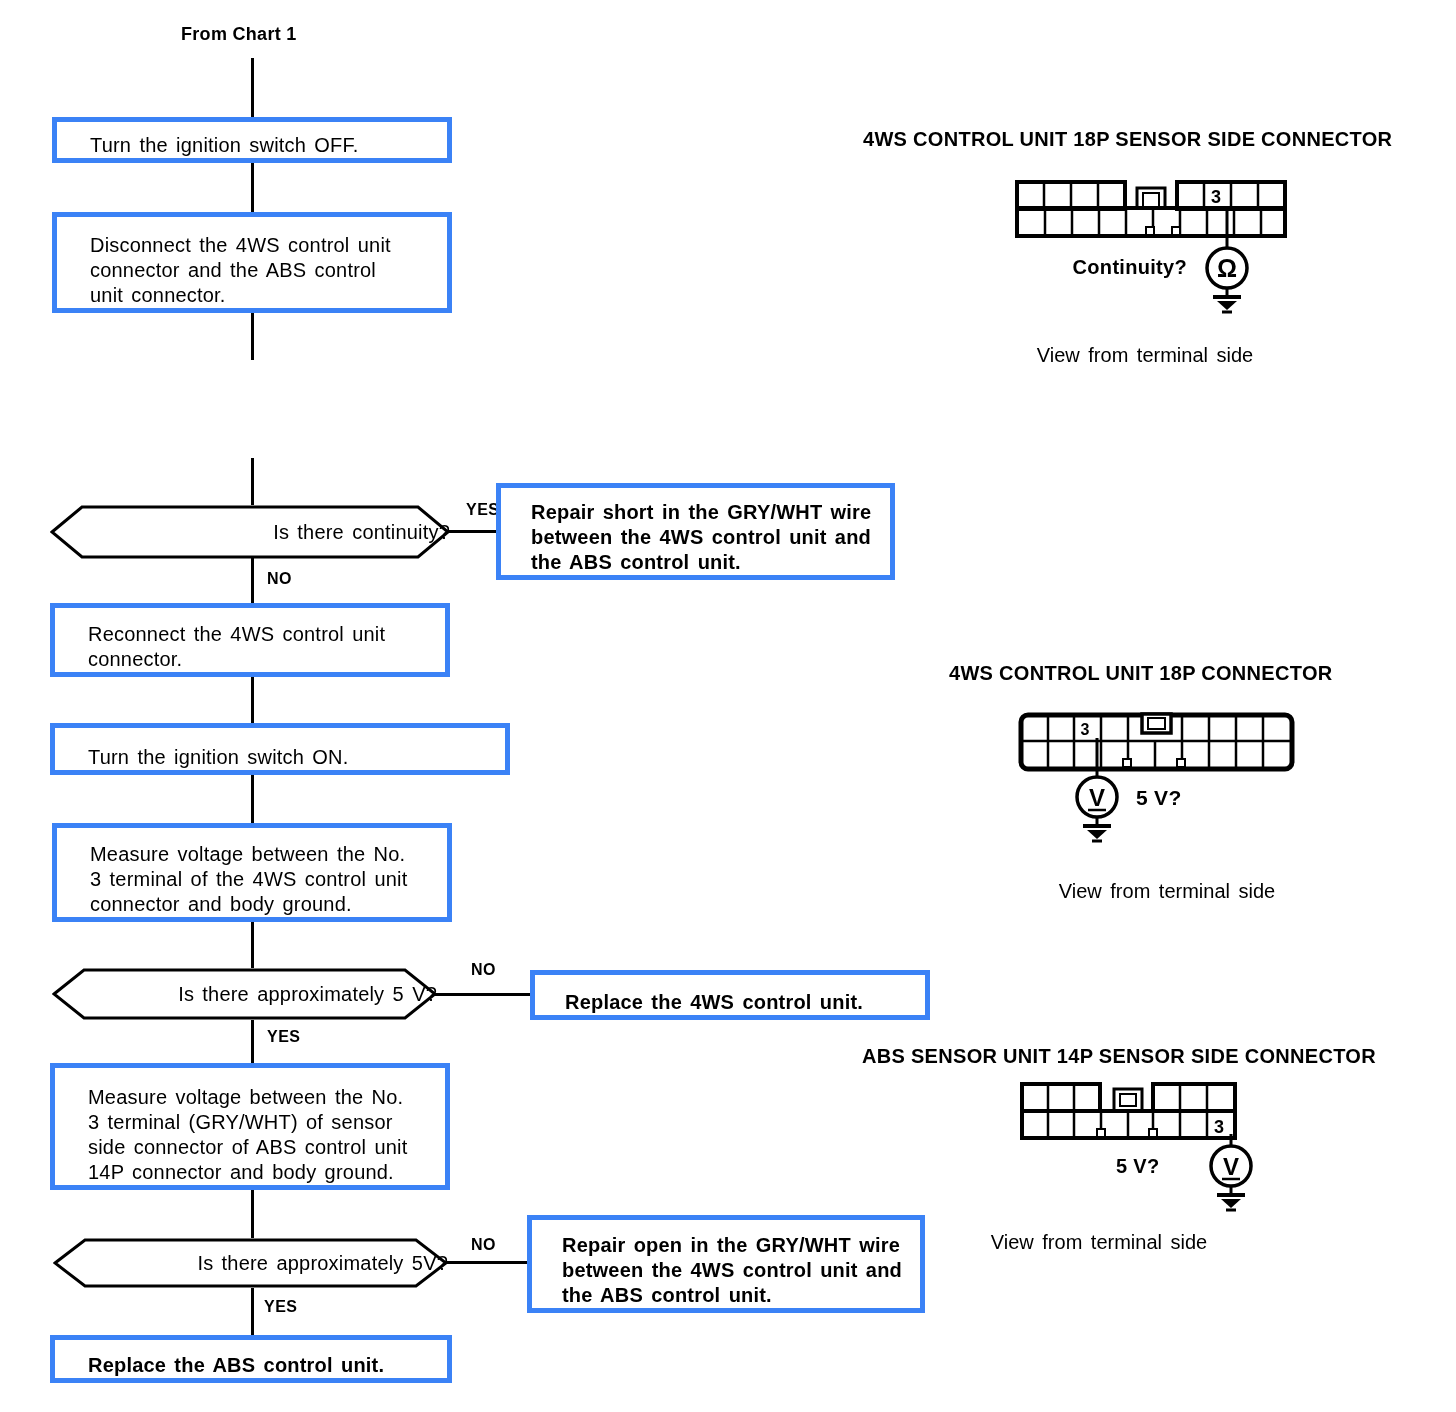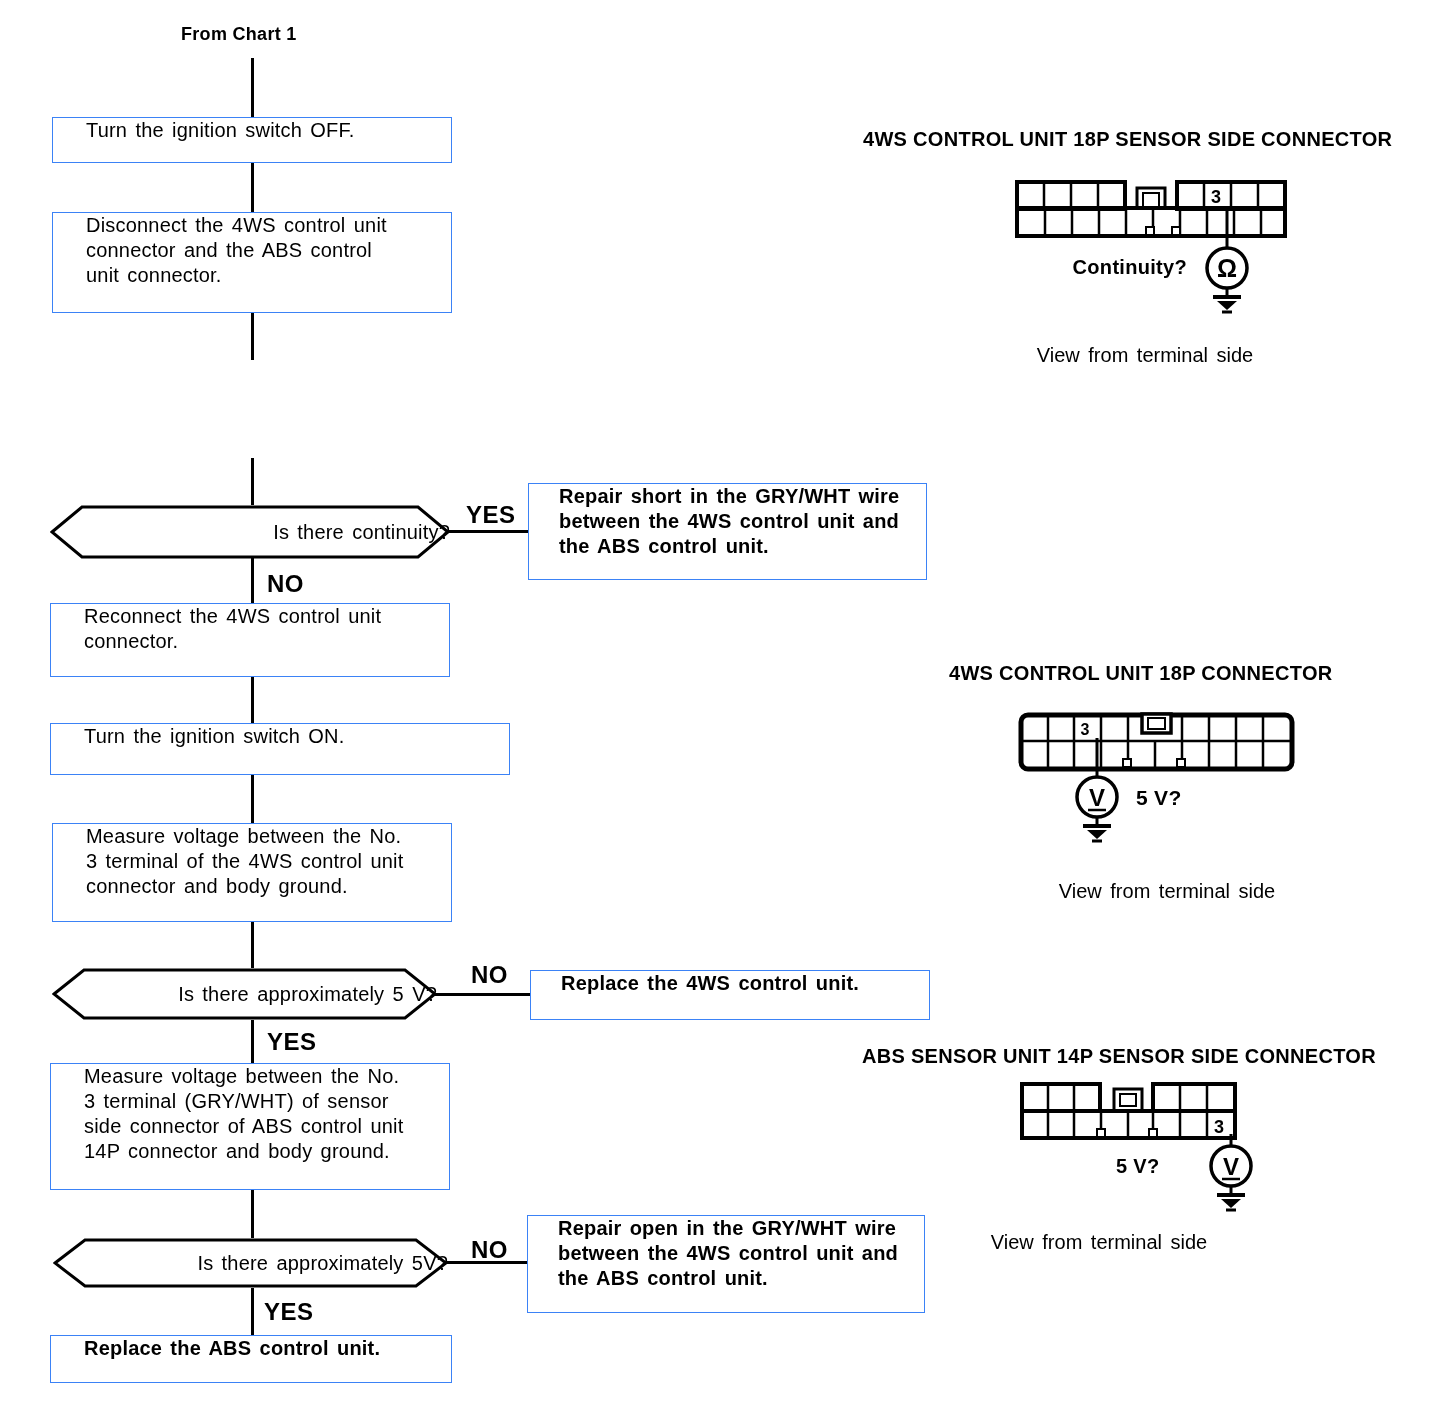--- a/index.html
+++ b/index.html
@@ -1,40 +1,40 @@
 <!DOCTYPE html>
 <html><head>
 <meta charset="utf-8">
 <style>
   html,body{margin:0;padding:0;background:#ffffff;}
   body{width:1456px;height:1412px;overflow:hidden;
        font-family:"Liberation Sans",sans-serif;color:#000;}
   .page{position:relative;width:1456px;height:1412px;background:#fff;}
 
   
-  .pbox,.rbox{position:absolute;border:1px solid #3b82f6;background:#fff;
-      display:flex;align-items:flex-start;box-sizing:border-box;}
+  .pbox,.rbox{position:absolute;border:5px solid #3b82f6;background:#fff;
+      display:flex;align-items:flex-end;box-sizing:border-box;}
   .pbox span,.rbox span{white-space:pre-line;font-size:20px;line-height:25px;
       letter-spacing:0.2px;word-spacing:2.5px;}
   .rbox span{font-weight:700;}
   .pad33{padding-left:33px;padding-right:10px;}
   .pad30{padding-left:30px;padding-right:10px;}
 
   
   .decision{position:absolute;display:flex;align-items:center;justify-content:flex-end;}
   .decision svg{position:absolute;left:0;top:0;}
   .decision span{position:relative;font-size:20px;letter-spacing:0.2px;
       word-spacing:2.5px;}
 
   
   .vline{position:absolute;width:3px;background:#000;}
   .hline{position:absolute;height:3px;background:#000;}
 
   
-  .branch{position:absolute;font-size:24px;font-weight:700;letter-spacing:0.5px;}
+  .branch{position:absolute;font-size:16px;font-weight:700;letter-spacing:0.5px;}
   .chart-label{position:absolute;left:181px;top:24px;font-size:18px;font-weight:700;
       letter-spacing:0.3px;}
   .ptitle{position:absolute;font-size:20px;font-weight:700;letter-spacing:0.3px;
       white-space:nowrap;}
   .pquestion{position:absolute;font-size:20px;font-weight:700;letter-spacing:0.3px;}
   .pcaption{position:absolute;font-size:20px;word-spacing:3px;text-align:center;
       width:280px;}
   .csvg{position:absolute;}
 </style>
 </head>
@@ -93,21 +93,21 @@
 connector and body ground.</span>
     </div>
 
   <div class="pbox pad33" style="left:50px;top:1063px;width:400px;height:127px">
     <span>Measure voltage between the No.
 3 terminal (GRY/WHT) of sensor
 side connector of ABS control unit
 14P connector and body ground.</span>
     </div>
 
-  <div class="rbox pad30" style="left:528px;top:483px;width:399px;height:97px">
+  <div class="rbox pad30" style="left:496px;top:483px;width:399px;height:97px">
     <span>Repair short in the GRY/WHT wire
 between the 4WS control unit and
 the ABS control unit.</span>
     </div>
 
   <div class="rbox pad30" style="left:530px;top:970px;width:400px;height:50px">
     <span>Replace the 4WS control unit.</span>
     </div>
 
   <div class="rbox pad30" style="left:527px;top:1215px;width:398px;height:98px">

